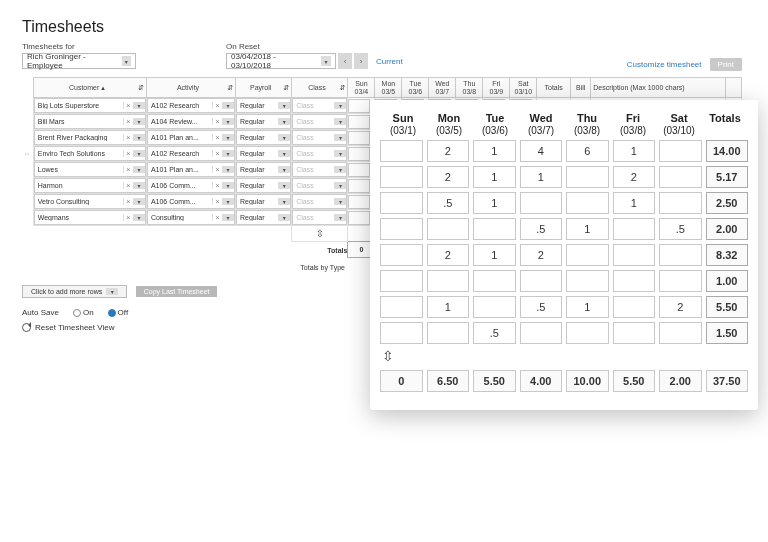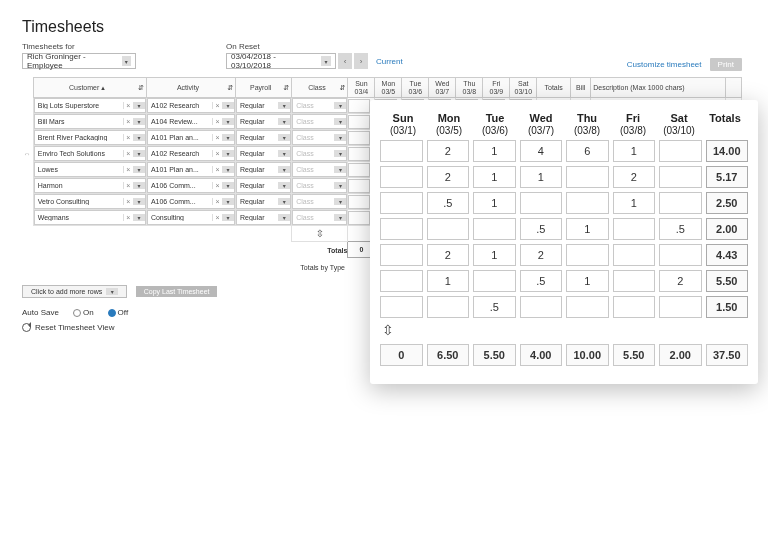--- a/index.html
+++ b/index.html
@@ -533,21 +533,31 @@
         <div class="zcell ztot">2.00</div>
       </div>
       <div class="zrow">
         <div class="zcell"></div>
         <div class="zcell">2</div>
         <div class="zcell">1</div>
         <div class="zcell">2</div>
         <div class="zcell"></div>
         <div class="zcell"></div>
         <div class="zcell"></div>
-        <div class="zcell ztot">4.43</div>
+        <div class="zcell ztot">8.32</div>
+      </div>
+      <div class="zrow">
+        <div class="zcell"></div>
+        <div class="zcell"></div>
+        <div class="zcell"></div>
+        <div class="zcell"></div>
+        <div class="zcell"></div>
+        <div class="zcell"></div>
+        <div class="zcell"></div>
+        <div class="zcell ztot">1.00</div>
       </div>
       <div class="zrow">
         <div class="zcell"></div>
         <div class="zcell">1</div>
         <div class="zcell"></div>
         <div class="zcell">.5</div>
         <div class="zcell">1</div>
         <div class="zcell"></div>
         <div class="zcell">2</div>
         <div class="zcell ztot">5.50</div>

